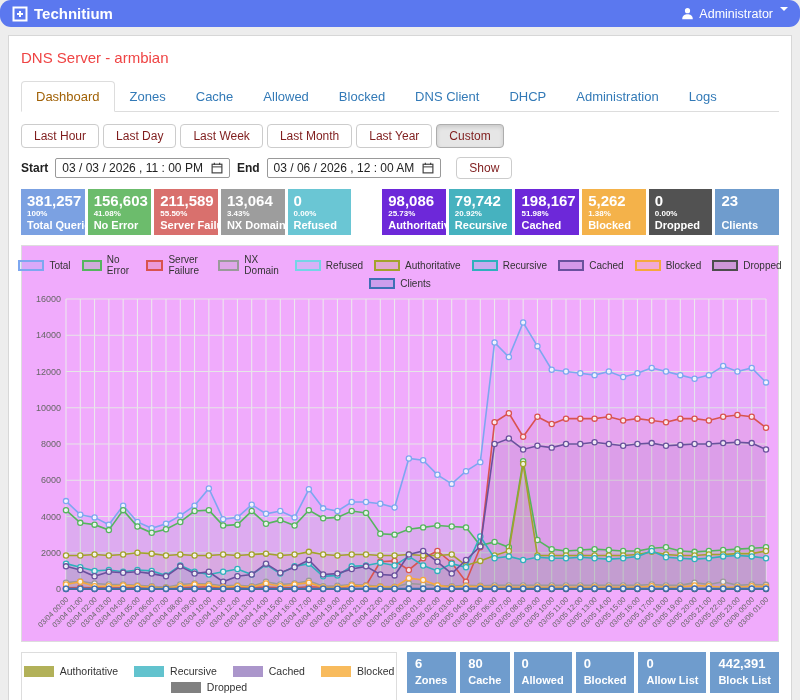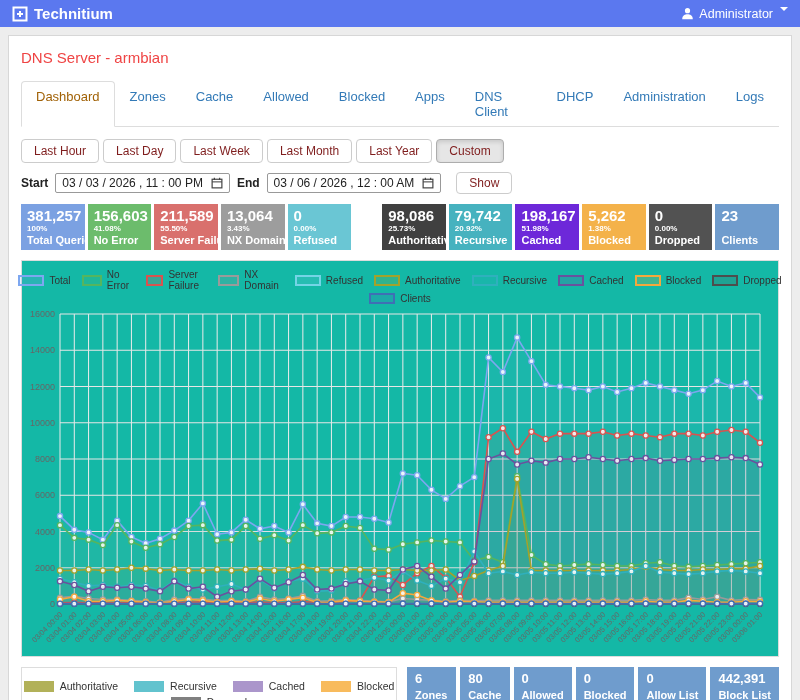--- a/index.html
+++ b/index.html
@@ -34,21 +34,21 @@
   .dt-input { display:inline-flex; align-items:center; gap:8px; border:1px solid #999;
     border-radius:2px; padding:2px 6px; background:#fff; cursor:text; }
   .show-btn { margin-left:8px; padding:3px 12px; }
 
   .stats-row { margin-top:10px; display:flex; gap:3px; }
   .stat-card { flex:1; color:#fff; padding:3px 6px 4px; min-height:45px; overflow:hidden; }
   .stat-value { display:block; font-size:15px; font-weight:bold; }
   .stat-pct { display:block; font-size:8px; font-weight:bold; min-height:9px; }
   .stat-label { display:block; font-size:11px; font-weight:bold; margin-top:1px; white-space:nowrap; }
 
-  .chart-panel { margin-top:10px; border:1px solid #ddd; background:#14b8a6; padding:6px 0 0; }
+  .chart-panel { margin-top:10px; border:1px solid #ddd; background:#f0abfc; padding:6px 6px 0; }
   .mlegend-row { display:flex; justify-content:center; gap:11px; margin:2px 0; }
   .mlegend-item { display:flex; align-items:center; gap:5px; font-size:10px; color:#333; cursor:pointer; }
   .lbox { width:26px; height:11px; border:2px solid #888; }
   #main-chart { display:block; }
 
   .bottom-row { display:flex; gap:10px; margin-top:10px; align-items:flex-start; }
   .panel { border:1px solid #ddd; background:#fff; }
   .donut-panel { width:376px; padding:8px; height:290px; }
   .donut-legend-row { display:flex; justify-content:center; gap:16px; font-size:10.5px; color:#333; margin:4px 0; }
   .dlegend-item { display:flex; align-items:center; gap:6px; cursor:pointer; }
@@ -56,21 +56,21 @@
 
   .right-col { flex:1; display:flex; flex-direction:column; gap:9px; }
   .mini-cards { display:flex; gap:4px; }
   .mini-card { flex:1; color:#fff; padding:4px 8px; min-height:41px; }
   .mini-value { display:block; font-size:13px; font-weight:bold; }
   .mini-label { display:block; font-size:11px; font-weight:bold; margin-top:3px; white-space:nowrap; }
 </style>
 </head>
 <body>
 
-<div class="navbar" id="navbar" style="background: rgb(91, 120, 239);">
+<div class="navbar" id="navbar" style="background: rgb(91, 120, 239); border-radius: 11px;">
   <div class="brand">
     <span style="display:inline-flex;">
       <svg width="16" height="16" viewBox="0 0 16 16">
         <rect x="1.5" y="1.5" width="13" height="13" fill="none" stroke="#fff" stroke-width="2"></rect>
         <path d="M5 8 H11 M8 5 V11" stroke="#fff" stroke-width="2" fill="none"></path>
       </svg>
     </span>
     <span>Technitium</span>
   </div>
   <div class="user-menu">
@@ -88,21 +88,20 @@
 <div class="main-panel">
 
   <div class="page-title">DNS Server - armbian</div>
 
   <div class="tabs">
     <a class="tab active">Dashboard</a>
     <a class="tab">Zones</a>
     <a class="tab">Cache</a>
     <a class="tab">Allowed</a>
     <a class="tab">Blocked</a>
-    <a class="tab">Apps</a>
     <a class="tab">DNS Client</a>
     <a class="tab">DHCP</a>
     <a class="tab">Administration</a>
     <a class="tab">Logs</a>
 
   </div>
 
   <div class="range-row">
     <button class="btn">Last Hour</button>
     <button class="btn">Last Day</button>
@@ -159,21 +158,21 @@
     <div class="stat-card" style="background: rgb(157, 157, 157);">
       <span class="stat-value">13,064</span>
       <span class="stat-pct">3.43%</span>
       <span class="stat-label">NX Domain</span>
     </div>
     <div class="stat-card" style="background: rgb(106, 198, 212);">
       <span class="stat-value">0</span>
       <span class="stat-pct">0.00%</span>
       <span class="stat-label">Refused</span>
     </div>
-    <div class="stat-card" style="background: #404040; margin-left: 28px;">
+    <div class="stat-card" style="background: #6d28d9; margin-left: 28px;">
       <span class="stat-value">98,086</span>
       <span class="stat-pct">25.73%</span>
       <span class="stat-label">Authoritative</span>
     </div>
     <div class="stat-card" style="background: rgb(70, 178, 191);">
       <span class="stat-value">79,742</span>
       <span class="stat-pct">20.92%</span>
       <span class="stat-label">Recursive</span>
     </div>
     <div class="stat-card" style="background: #6d28d9;">

